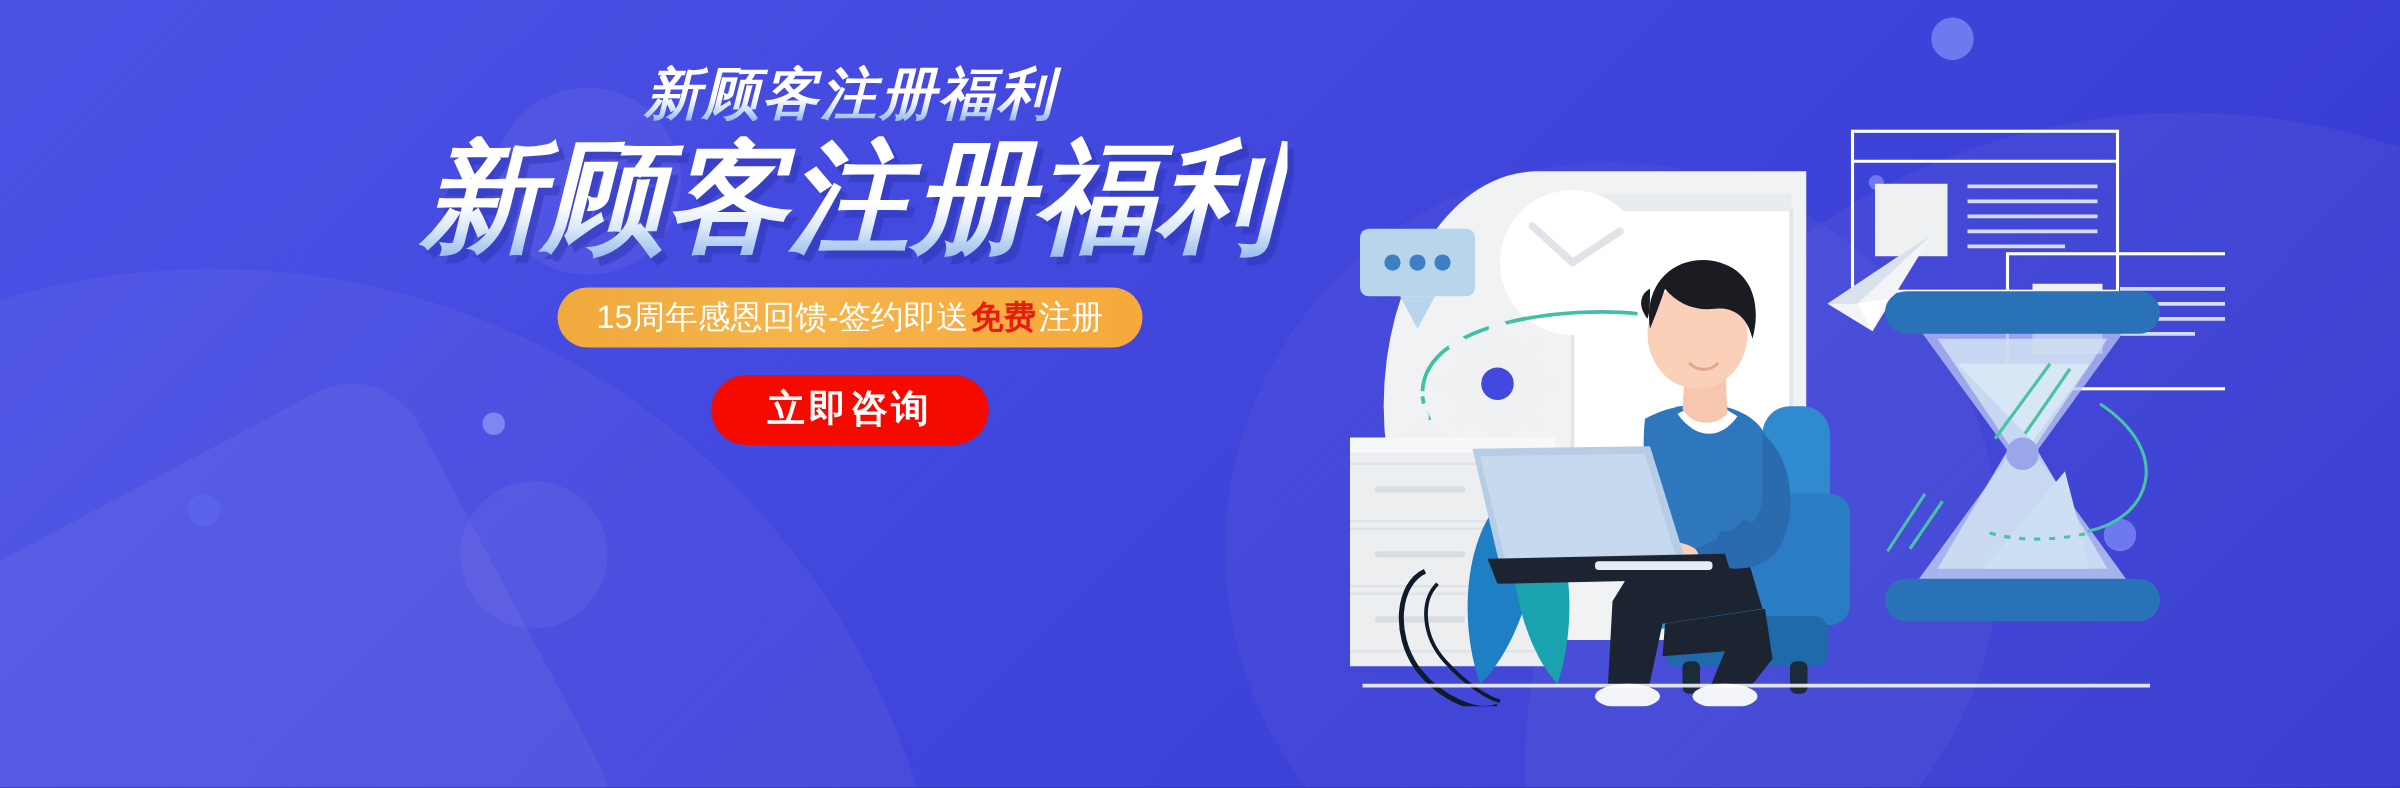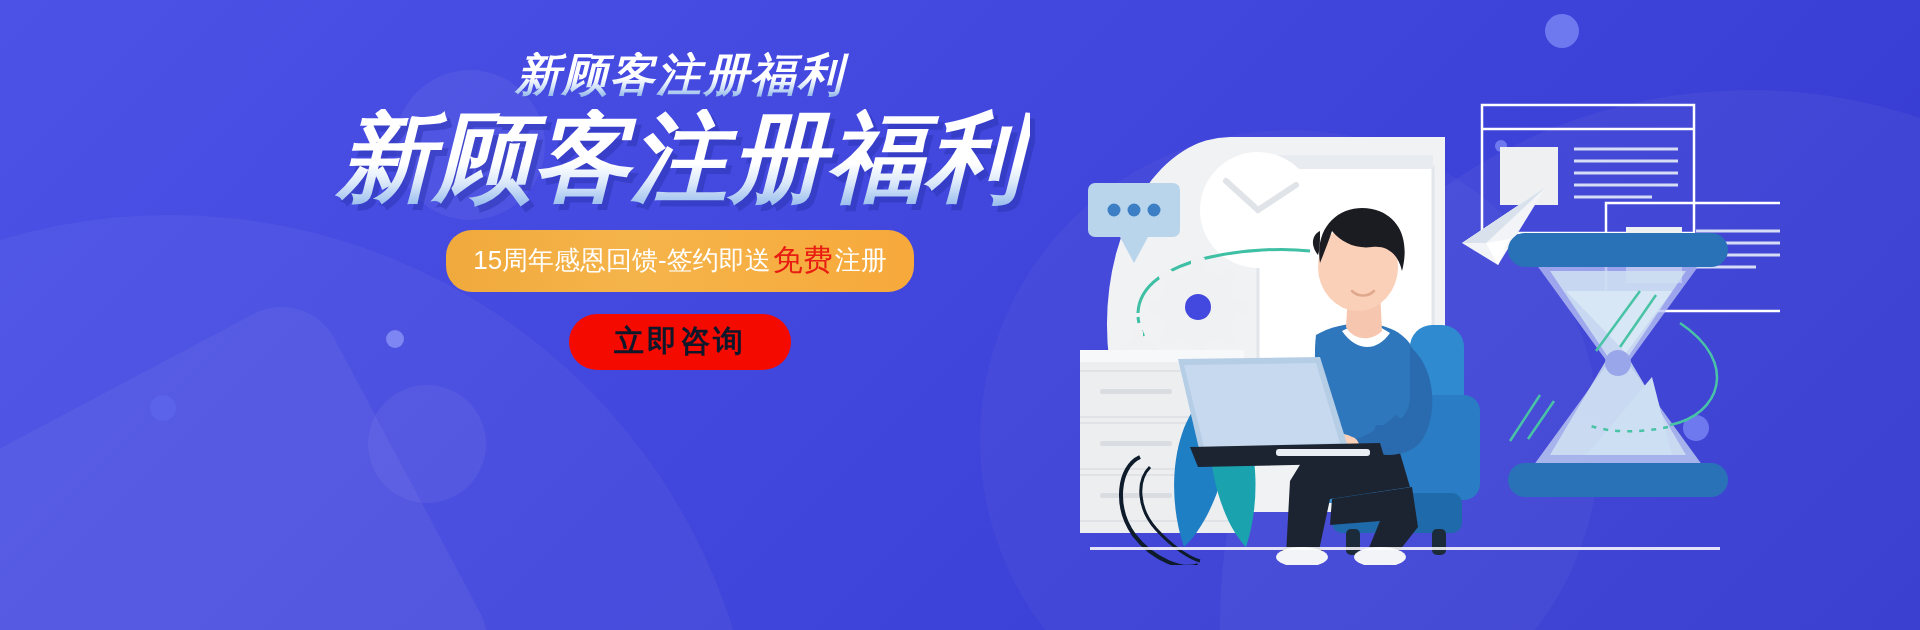--- a/index.html
+++ b/index.html
@@ -36,37 +36,37 @@
     text-shadow:0 0 0 rgba(0,0,0,0);
   }
   .headline{
     margin-top:12px;font-size:97px;font-weight:bold;font-style:italic;line-height:1.02;
     letter-spacing:1px;
     background:linear-gradient(180deg,#ffffff 0%,#ffffff 55%,#dce9fa 74%,#93b9ec 100%);
     -webkit-background-clip:text;background-clip:text;color:transparent;
     filter:drop-shadow(5px 6px 0 rgba(40,48,170,.45));
   }
   .pill{
-    margin:22px auto 0;width:468px;height:62px;border-radius:26px;
+    margin:22px auto 0;width:468px;height:48px;border-radius:26px;
     background:linear-gradient(90deg,#f0a93c 0%,#f5b44a 40%,#f7a93b 100%);
     display:flex;align-items:center;justify-content:center;
     font-size:26px;color:#ffffff;white-space:nowrap;text-align:center;
   }
-  .pill .free{color:#e81c12;font-weight:normal;font-size:30px;padding:0 2px;}
+  .pill .free{color:#e81c12;font-weight:bold;font-size:26px;padding:0 2px;}
   .tagline{
     margin-top:26px;font-size:62px;font-weight:bold;font-style:italic;line-height:1;
     letter-spacing:1px;
     color:#ffffff;
     filter:drop-shadow(4px 5px 0 rgba(40,48,170,.45));
   }
   .tagline .num{color:#f2f528;font-size:78px;padding:0 3px;vertical-align:-4px;}
   .cta{
     margin:22px auto 0;width:222px;height:56px;border-radius:30px;background:#f50a00;
     border:0;cursor:pointer;display:flex;align-items:center;justify-content:center;
-    color:#0f172a;font-size:30px;font-weight:bold;letter-spacing:3px;
+    color:#ffffff;font-size:30px;font-weight:bold;letter-spacing:3px;
     font-family:"Liberation Sans","DejaVu Sans",sans-serif;
   }
 
   
   .art{position:absolute;left:1080px;top:95px;width:700px;height:470px;}
   .art svg{display:block;}
 </style>
 </head>
 <body>
 

